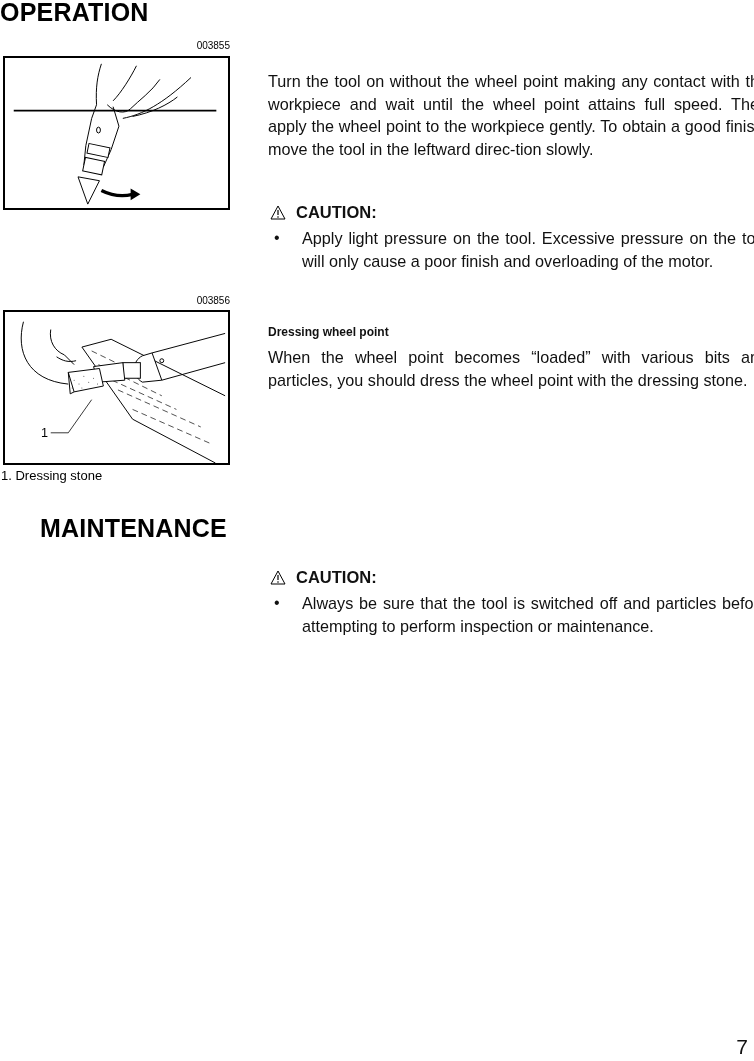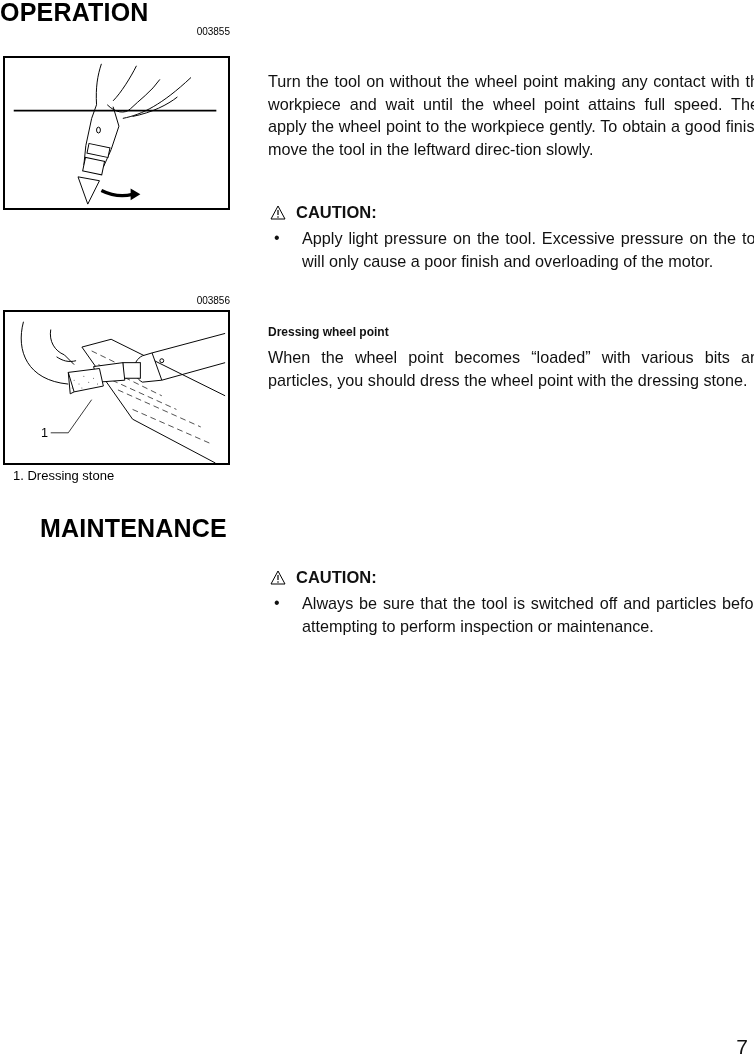--- a/index.html
+++ b/index.html
@@ -34,21 +34,21 @@
     .bullet-row .dot { width: 34px; flex: 0 0 34px; font-size: 16px; line-height: 22.6px; padding-left: 6px; box-sizing: border-box;}
     .bullet-row .para { flex: 1; }
     .subhead { font-weight: bold; font-size: 12px; margin: 0; }
     .page-num { position: absolute; right: 6px; top: 1035px; font-size: 21px; }
   </style>
 </head>
 <body>
 
 <h1 class="section-title" style="top:-2px;">OPERATION</h1>
 
-<div class="fig-code" style="left:150px; top:26px; width:80px;">003855</div>
+<div class="fig-code" style="left:150px; top:40px; width:80px;">003855</div>
 <div class="figure" style="left:3px; top:56px; width:227px; height:154px;">
   <svg viewBox="0 0 227 154">
     <line x1="8" y1="54" x2="216" y2="54" stroke="#000" stroke-width="1.6"></line>
 
     <path d="M98 6 C94 18 92 30 93 48 L88 62 L82 90 L80 110" fill="none" stroke="#000" stroke-width="1"></path>
     <path d="M110 50 L116 70 L108 94 L100 112" fill="none" stroke="#000" stroke-width="1"></path>
     <rect x="84" y="90" width="22" height="10" fill="#fff" stroke="#000" transform="rotate(12 95 95)"></rect>
     <rect x="80" y="104" width="20" height="14" fill="#fff" stroke="#000" transform="rotate(12 90 111)"></rect>
     <path d="M74 122 L96 126 L84 150 Z" fill="#fff" stroke="#000"></path>
     <ellipse cx="95" cy="74" rx="2" ry="3" fill="none" stroke="#000"></ellipse>
@@ -110,21 +110,21 @@
     </g>
 
     <path d="M18 10 C10 40 22 70 64 74" fill="none" stroke="#000"></path>
     <path d="M46 18 C44 30 50 40 60 44 L70 54" fill="none" stroke="#000"></path>
     <path d="M52 46 C58 50 64 52 72 50" fill="none" stroke="#000"></path>
 
     <text x="36" y="128" font-family="Liberation Sans, sans-serif" font-size="13" fill="#000">1</text>
     <path d="M46 124 L64 124 L88 90" fill="none" stroke="#000" stroke-width="0.8"></path>
   </svg>
 </div>
-<div class="caption" style="left:1px; top:468px;padding-left:12px;">1.  Dressing stone</div>
+<div class="caption" style="left:1px; top:468px;">1.  Dressing stone</div>
 
 <div class="text-col" style="top:292px;">
   <p class="subhead">Dressing wheel point</p>
   <p class="para" style="margin-top:7px;">When the wheel point becomes “loaded” with various bits and particles, you should dress the wheel point with the dressing stone.</p>
 </div>
 
 <h1 class="section-title" style="top:514px;padding-left:40px;">MAINTENANCE</h1>
 
 <div class="text-col" style="top:535px;">
   <p class="caution-head">

